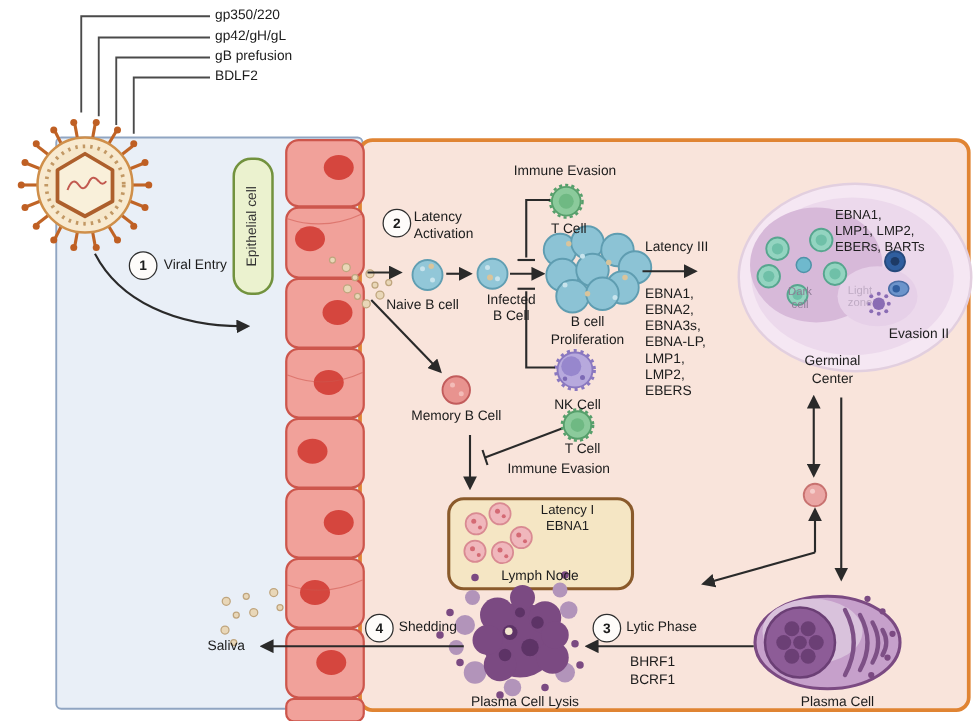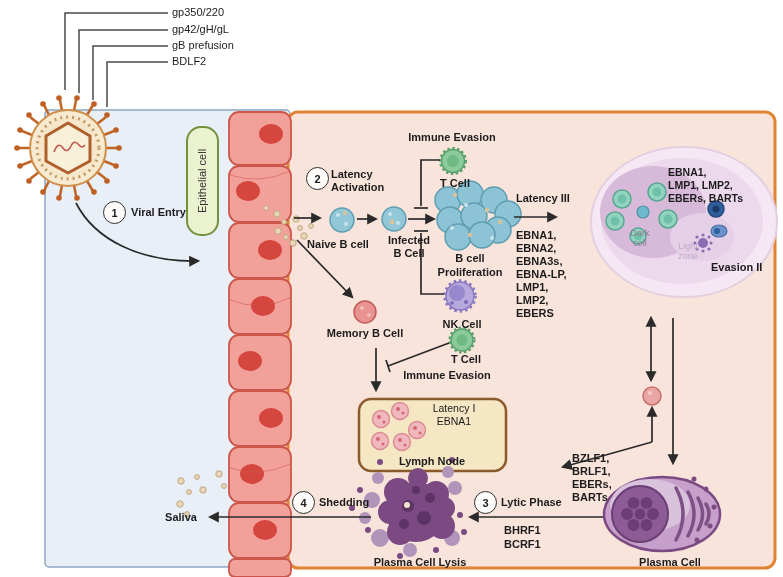--- a/index.html
+++ b/index.html
@@ -1,21 +1,21 @@
 <!DOCTYPE html>
 <html><head>
 <meta charset="utf-8">
 <style>
   html,body { margin:0; padding:0; background:#fff; }
   #canvas {
     position:relative; width:783px; height:577px; background:#ffffff;
     font-family:"Liberation Sans", sans-serif; color:#1c1c1c; overflow:hidden;
   }
   #gfx { position:absolute; left:0; top:0; }
-  .lbl { position:absolute; font-size:11px; font-weight:700; line-height:13px; white-space:pre-line; }
+  .lbl { position:absolute; font-size:11px; font-weight:400; line-height:13px; white-space:pre-line; }
   .reg { font-weight:400; }
   .ctr { text-align:center; }
   .nowrap { white-space:nowrap; }
   .small { font-size:10.5px; }
   .tiny { font-size:9px; line-height:10px; }
   .muted { color:#8d7c95; }
   .muted2 { color:#bfabc4; }
   .brown { color:#6f604e; font-size:10px; line-height:12px; }
   .step {
     position:absolute; width:21px; height:21px; border:1.8px solid #2e2e2e; border-radius:50%;
@@ -407,32 +407,30 @@
 EBNA-LP,
 LMP1,
 LMP2,
 EBERS</div>
 
 <div class="lbl small" style="left:668px; top:166px;">EBNA1,
 LMP1, LMP2,
 EBERs, BARTs</div>
 <div class="lbl reg tiny muted ctr" style="left:618px; top:228px; width:44px;">Dark
 cell</div>
-<div class="lbl reg tiny muted2 ctr" style="left:666px; top:241px; width:44px;">Light
+<div class="lbl reg tiny muted2 ctr" style="left:666px; top:227px; width:44px;">Light
 zone</div>
 <div class="lbl nowrap" style="left:711px; top:261px;">Evasion II</div>
+<div class="lbl ctr" style="left:626px; top:282px; width:80px; line-height:14px;">Germinal
+Center</div>
 
 <div class="lbl reg ctr small" style="left:412px; top:402px; width:84px;">Latency I</div>
 <div class="lbl reg ctr small" style="left:412px; top:415px; width:84px;">EBNA1</div>
 <div class="lbl ctr" style="left:366px; top:455px; width:132px;">Lymph Node</div>
 
-<div class="lbl" style="left:572px; top:452px;">BZLF1,
-BRLF1,
-EBERs,
-BARTs</div>
 <div class="lbl" style="left:504px; top:523px; line-height:14px;">BHRF1
 BCRF1</div>
 <div class="lbl ctr" style="left:620px; top:556px; width:100px;">Plasma Cell</div>
 <div class="lbl ctr" style="left:360px; top:556px; width:120px;">Plasma Cell Lysis</div>
 
 <div class="lbl ctr" style="left:157px; top:511px; width:48px;">Saliva</div>
 
 </div>
 
 </body></html>

